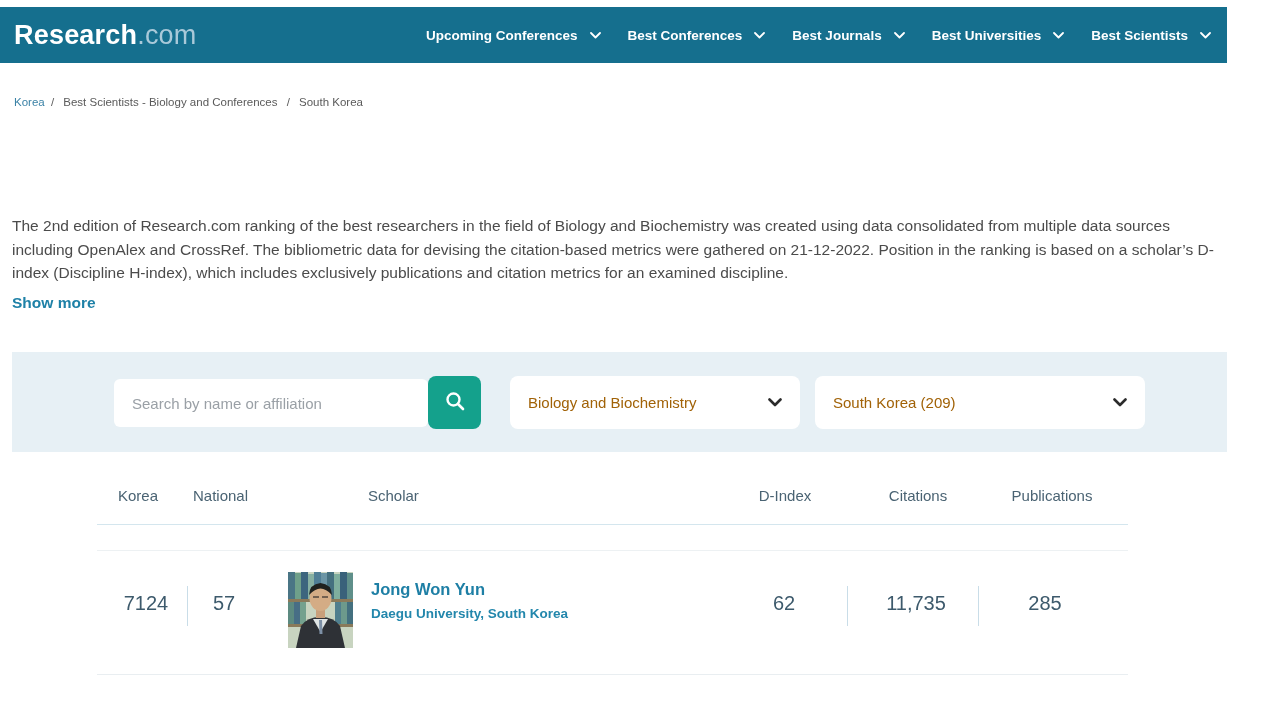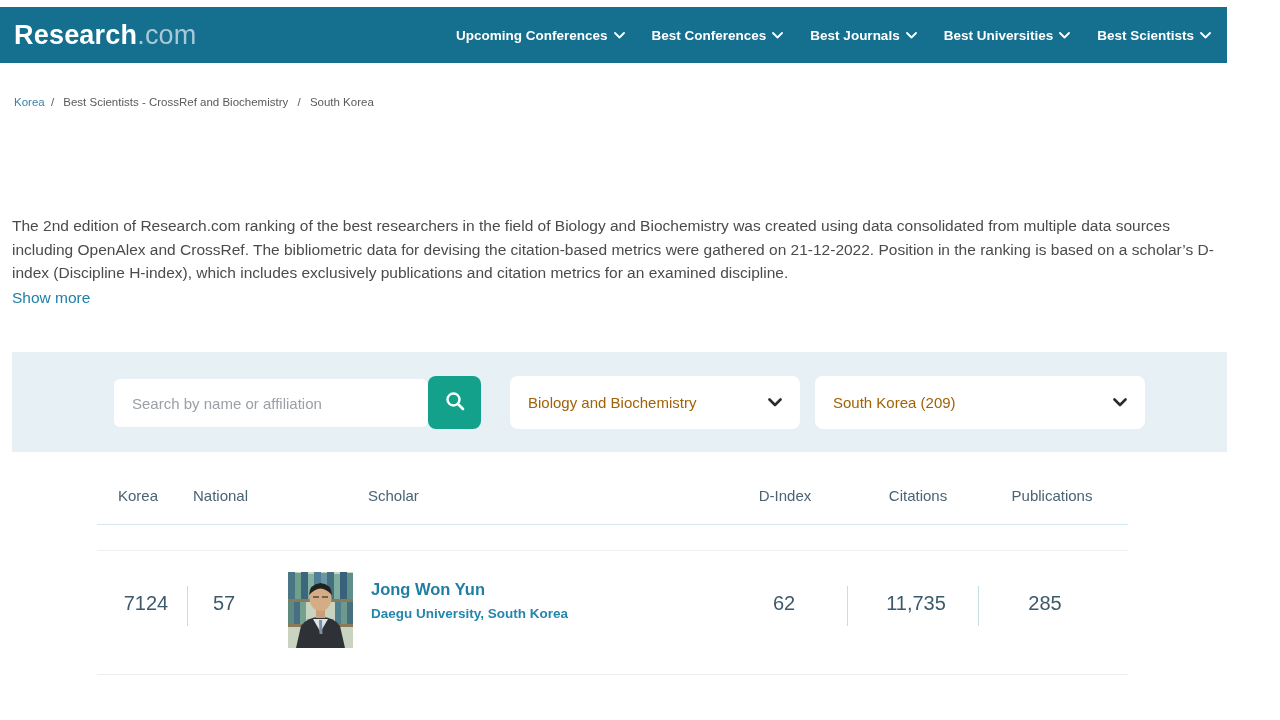--- a/index.html
+++ b/index.html
@@ -7,35 +7,35 @@
   body { font-family:"Liberation Sans", sans-serif; }
   .page { position:relative; width:1280px; height:720px; background:#ffffff; overflow:hidden; }
 
   
   .topbar { position:absolute; top:7px; left:0; width:1227px; height:56px;
             background:#156F8E; display:flex; align-items:center; }
   .logo { margin-left:14px; font-size:27px; font-weight:700; letter-spacing:.2px; cursor:pointer; }
   .logo .brand-main { color:#ffffff; }
   .logo .brand-tld { color:#a9c9d9; font-weight:400; }
   .nav { margin-left:auto; margin-right:16px; display:flex; align-items:center; gap:27px; }
-  .nav-item { display:flex; align-items:center; gap:6px; color:#ffffff; font-size:13.5px;
+  .nav-item { display:flex; align-items:center; gap:12px; color:#ffffff; font-size:13.5px;
               font-weight:700; cursor:pointer; white-space:nowrap; }
   .chev svg { display:block; }
 
   
   .breadcrumb { position:absolute; top:96px; left:14px; font-size:11.5px; color:#5a5a5a; }
   .breadcrumb a { color:#3b82a6; text-decoration:none; cursor:pointer; }
   .breadcrumb span { margin:0 3px; }
 
   
   .page-title { position:absolute; top:130px; left:12px; font-size:35px; font-weight:700;
                 color:#17374e; letter-spacing:-.3px; }
   .intro { position:absolute; top:214px; left:12px; width:1210px; font-size:15.5px;
            line-height:23.5px; color:#4b4b4b; }
-  .show-more { display:inline-block; margin-top:1px; font-size:15.5px; font-weight:400;
+  .show-more { display:inline-block; margin-top:6px; font-size:15.5px; font-weight:700;
                color:#1e81a7; text-decoration:none; cursor:pointer; }
 
   
   .filter-band { position:absolute; top:352px; left:12px; width:1215px; height:100px;
                  background:#e7f0f5; }
   .search-input { position:absolute; left:102px; top:27px; width:314px; height:48px;
                   border:none; border-radius:6px; background:#ffffff; padding:0 18px;
                   font-family:"Liberation Sans", sans-serif; font-size:15px; color:#444; outline:none; }
   .search-input::placeholder { color:#9aa0a6; }
   .search-btn { position:absolute; left:416px; top:24px; width:53px; height:53px;
@@ -124,21 +124,21 @@
               <polyline points="1,1 5.5,5.5 10,1" fill="none" stroke="#ffffff" stroke-width="1.8" stroke-linecap="round" stroke-linejoin="round"></polyline>
             </svg>
           </span>
       </div>
     </nav>
   </header>
 
   <div class="breadcrumb">
     <a>Korea</a>
     <span>/</span>
-    <span>Best Scientists - CrossRef and Biochemistry</span>
+    <span>Best Scientists - Biology and Conferences</span>
     <span>/</span>
     <span>South Korea</span>
   </div>
 
   <div class="intro">
     <span>The 2nd edition of Research.com ranking of the best researchers in the field of Biology and Biochemistry was created using data consolidated from multiple data sources including OpenAlex and CrossRef. The bibliometric data for devising the citation-based metrics were gathered on 21-12-2022. Position in the ranking is based on a scholar’s D-index (Discipline H-index), which includes exclusively publications and citation metrics for an examined discipline.</span><br>
     <a class="show-more">Show more</a>
   </div>
 
   <div class="filter-band">

